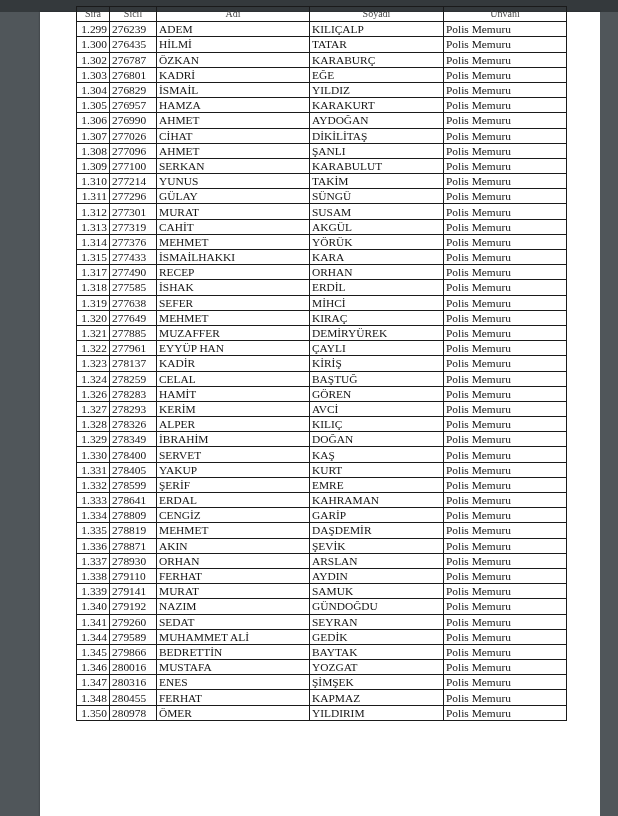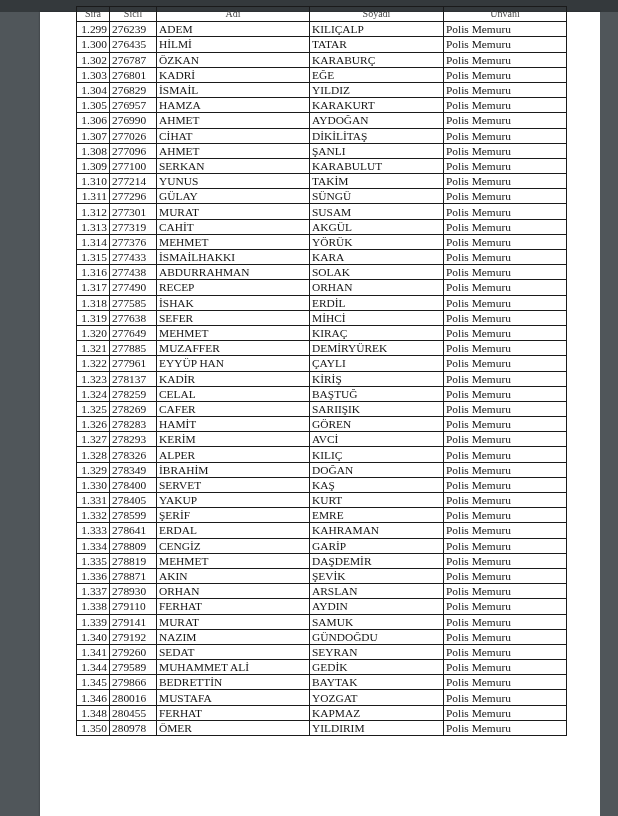--- a/index.html
+++ b/index.html
@@ -169,27 +169,20 @@
           <td>Polis Memuru</td>
         </tr>
         <tr>
           <td class="no">1.315</td>
           <td class="sicil">277433</td>
           <td>İSMAİLHAKKI</td>
           <td>KARA</td>
           <td>Polis Memuru</td>
         </tr>
         <tr>
-          <td class="no">1.316</td>
-          <td class="sicil">277438</td>
-          <td>ABDURRAHMAN</td>
-          <td>SOLAK</td>
-          <td>Polis Memuru</td>
-        </tr>
-        <tr>
           <td class="no">1.317</td>
           <td class="sicil">277490</td>
           <td>RECEP</td>
           <td>ORHAN</td>
           <td>Polis Memuru</td>
         </tr>
         <tr>
           <td class="no">1.318</td>
           <td class="sicil">277585</td>
           <td>İSHAK</td>
@@ -232,27 +225,20 @@
           <td>Polis Memuru</td>
         </tr>
         <tr>
           <td class="no">1.324</td>
           <td class="sicil">278259</td>
           <td>CELAL</td>
           <td>BAŞTUĞ</td>
           <td>Polis Memuru</td>
         </tr>
         <tr>
-          <td class="no">1.325</td>
-          <td class="sicil">278269</td>
-          <td>CAFER</td>
-          <td>SARIIŞIK</td>
-          <td>Polis Memuru</td>
-        </tr>
-        <tr>
           <td class="no">1.326</td>
           <td class="sicil">278283</td>
           <td>HAMİT</td>
           <td>GÖREN</td>
           <td>Polis Memuru</td>
         </tr>
         <tr>
           <td class="no">1.327</td>
           <td class="sicil">278293</td>
           <td>KERİM</td>
@@ -369,20 +355,27 @@
           <td class="sicil">279866</td>
           <td>BEDRETTİN</td>
           <td>BAYTAK</td>
           <td>Polis Memuru</td>
         </tr>
         <tr>
           <td class="no">1.346</td>
           <td class="sicil">280016</td>
           <td>MUSTAFA</td>
           <td>YOZGAT</td>
+          <td>Polis Memuru</td>
+        </tr>
+        <tr>
+          <td class="no">1.347</td>
+          <td class="sicil">280316</td>
+          <td>ENES</td>
+          <td>ŞİMŞEK</td>
           <td>Polis Memuru</td>
         </tr>
         <tr>
           <td class="no">1.348</td>
           <td class="sicil">280455</td>
           <td>FERHAT</td>
           <td>KAPMAZ</td>
           <td>Polis Memuru</td>
         </tr>
         <tr>

